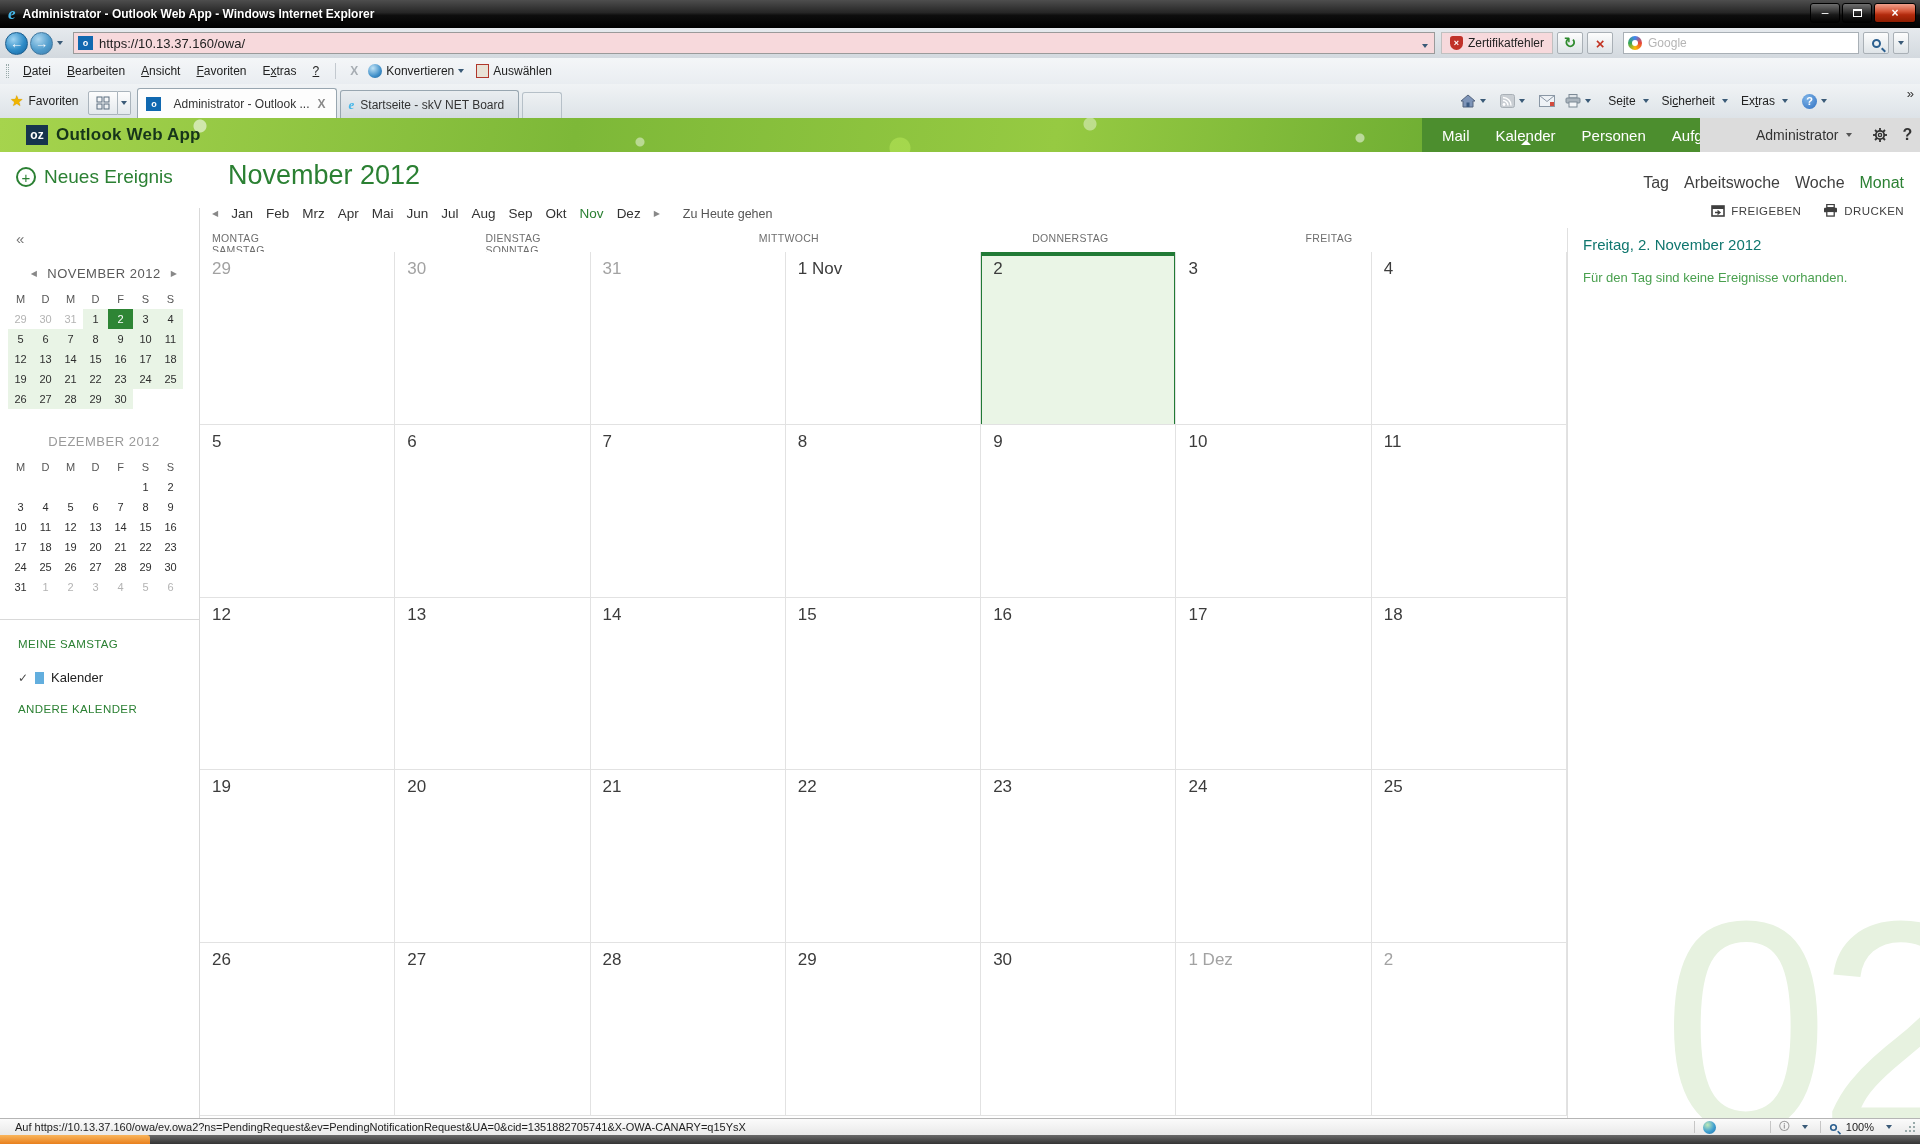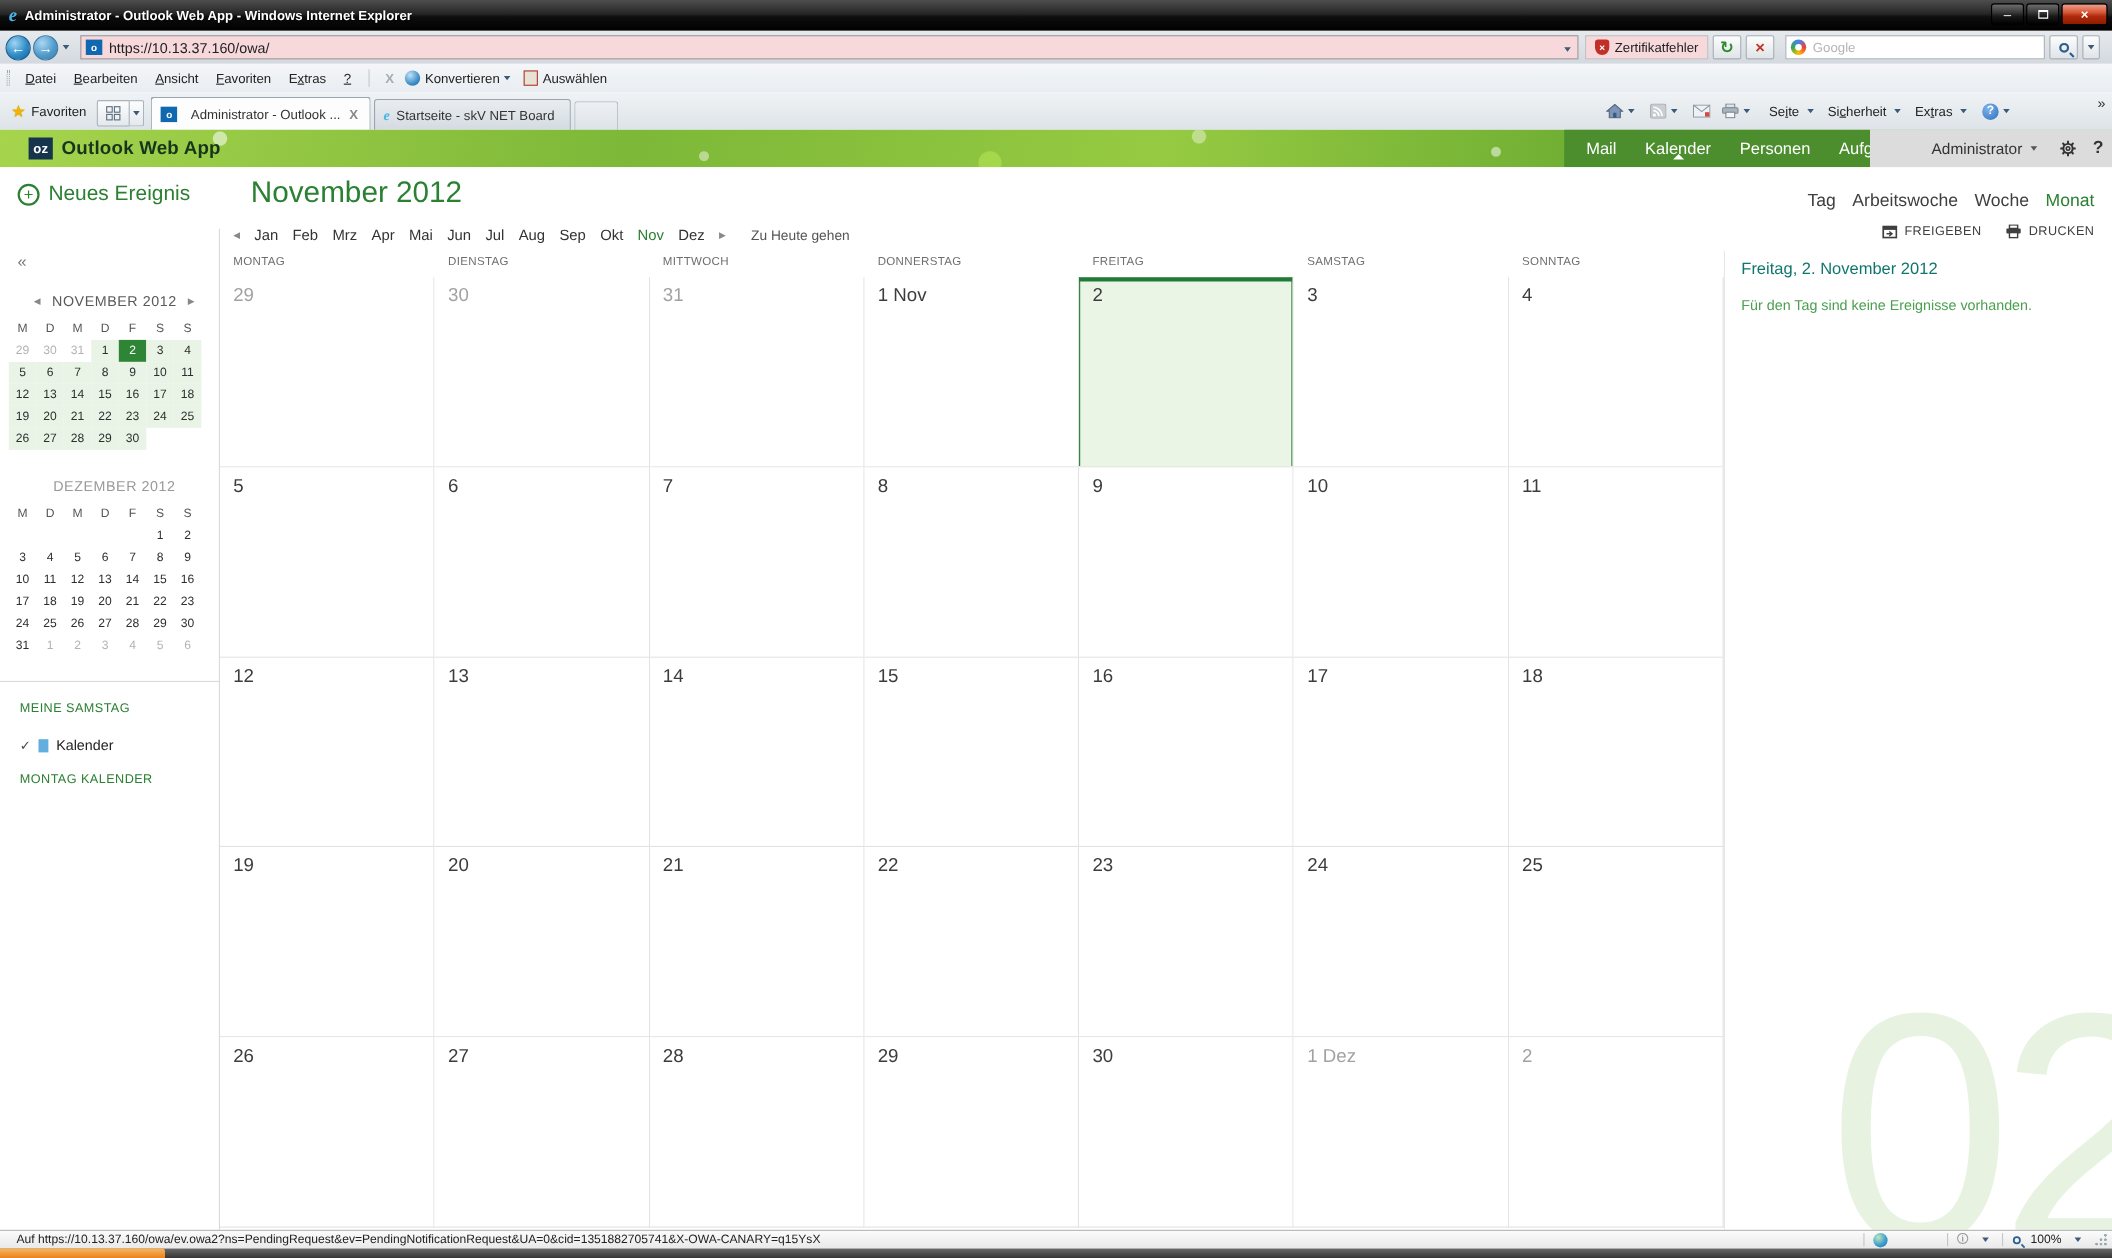--- a/index.html
+++ b/index.html
@@ -149,21 +149,21 @@
   #main { position:absolute; left:200px; top:0; width:1367px; height:966px; }
   .cal-title { position:absolute; left:28px; top:8px; font-size:27px; font-weight:300; color:#2b8033; }
   .month-nav { position:absolute; left:12px; top:54px; display:flex; align-items:center; gap:13px;
     font-size:13.5px; color:#333; }
   .month-nav .arr { font-size:8px; color:#888; }
   .month-nav .m.active { color:#2b8033; }
   .go-today { font-size:12.5px; color:#555; margin-left:10px; }
   .splitter-arrow { position:absolute; left:2px; top:122px; font-size:7px; color:#999; }
 
   .dow-row { position:absolute; left:0; top:80px; width:1367px; height:20px; display:grid;
-    grid-template-columns:repeat(7,1fr); }
+    grid-template-columns:repeat(5,1fr); }
   .dow-row span { font-size:10.5px; color:#6e6e6e; padding-left:12px; letter-spacing:.3px; }
   #grid { position:absolute; left:0; top:100px; width:1367px; height:864px; display:grid;
     grid-template-columns:repeat(7,1fr); grid-template-rows:repeat(5,1fr); }
   .cell { border-right:1px solid #e2e2e2; border-bottom:1px solid #e2e2e2; padding:7px 0 0 12px; background:#fff; }
   .cell .daynum { font-size:17px; font-weight:300; color:#3c3c3c; }
   .cell .daynum.muted { color:#a2a2a2; }
   .cell.today { background:#eaf5e6; box-shadow:inset 0 4px 0 #217a36, inset -1px 0 0 #217a36, inset 1px 0 0 #217a36; }
 
   
   .views { position:absolute; right:16px; top:22px; display:flex; gap:15px; font-size:16px; color:#3f3f3f; }
@@ -503,21 +503,21 @@
             </div>
           </div>
         </div>
       <div class="side-divider"></div>
       <div class="side-label">MEINE SAMSTAG</div>
       <div class="cal-item">
         <span class="cal-check">✓</span>
         <span class="cal-swatch"></span>
         <span>Kalender</span>
       </div>
-      <div class="side-label">MONTAG KALENDER</div>
+      <div class="side-label">ANDERE KALENDER</div>
     </div>
 
     <div id="main">
       <div class="cal-title">November 2012</div>
       <div class="month-nav">
         <span class="arr">◀</span>
         <span id="month-items" style="display:flex;gap:13px">
             <span class="m">Jan</span>
             <span class="m">Feb</span>
             <span class="m">Mrz</span>

